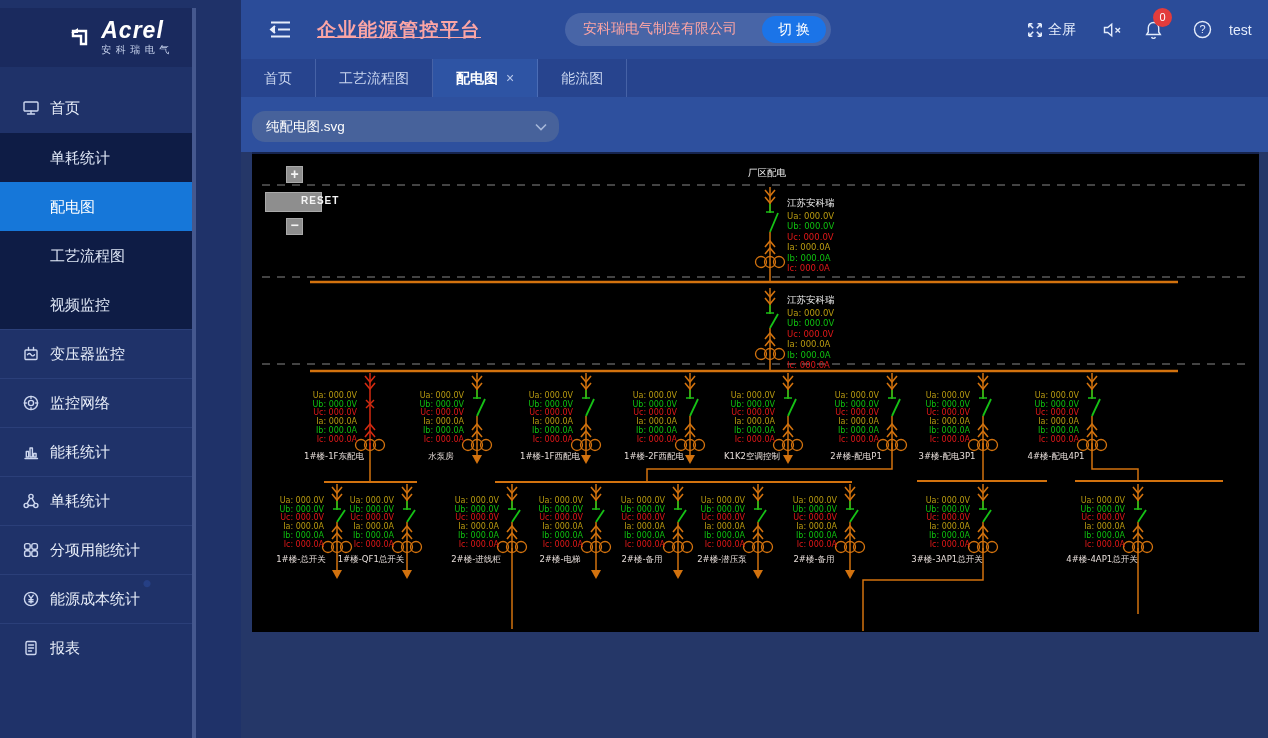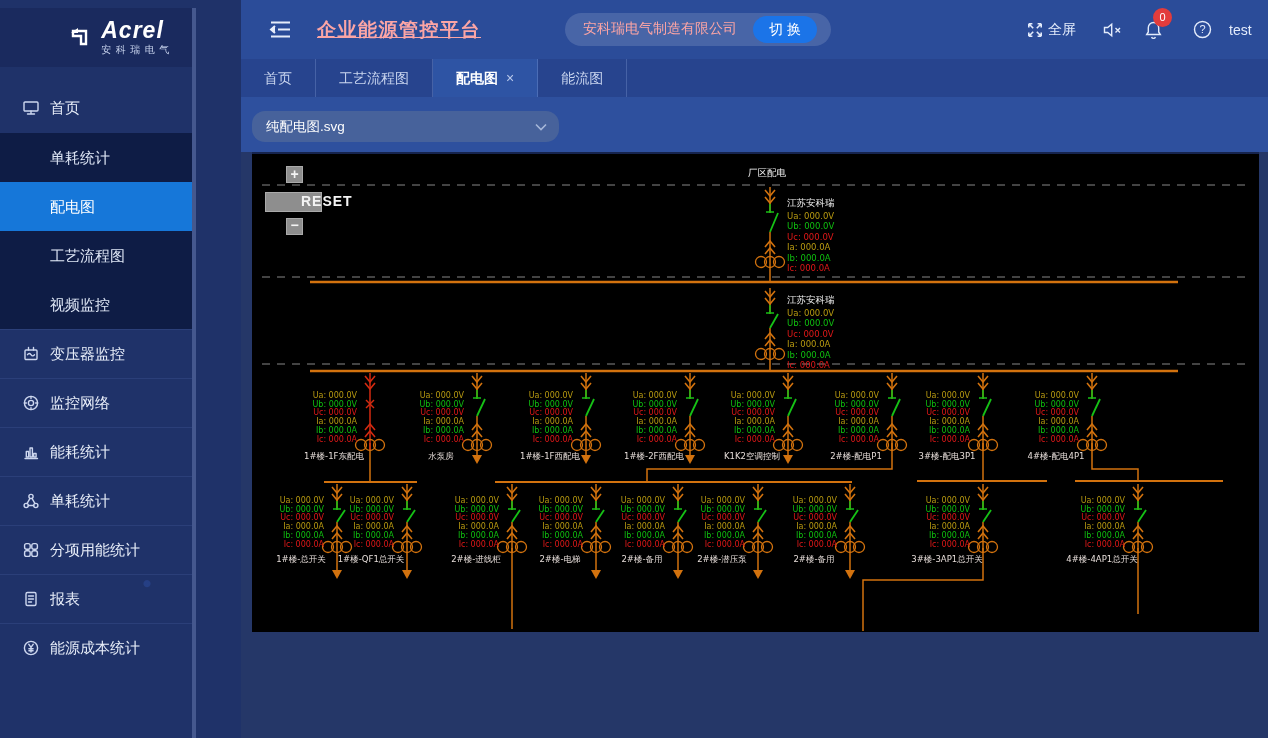--- a/index.html
+++ b/index.html
@@ -31,21 +31,21 @@
   .submenu-item.active { background:#1677d9; color:#fff; }
 
   
   #topbar { position:absolute; left:241px; top:0; width:1027px; height:59px; background:#2b4c99; }
   #fold { position:absolute; left:27px; top:17px; width:25px; height:25px; cursor:pointer; }
   #apptitle { position:absolute; left:76px; top:17px; color:#fca5a5; font-size:19px;
     font-weight:bold; letter-spacing:1.5px;text-decoration:underline; }
   #company-pill { position:absolute; left:324px; top:13px; width:266px; height:33px;
     border-radius:17px; background:rgba(255,255,255,.14); }
   #company-pill .cname { position:absolute; left:18px; top:7px; font-size:14px; color:#fca5a5; }
-  #switch-btn { position:absolute; right:14px; top:3px; width:64px; height:27px; border-radius:14px;
+  #switch-btn { position:absolute; right:5px; top:3px; width:64px; height:27px; border-radius:14px;
     background:#1b74e8; color:#fff; font-size:14px; text-align:center; line-height:27px;
     border:none; cursor:pointer; font-family:inherit; }
   .tb-right { position:absolute; top:0; height:59px; display:flex; align-items:center;
     color:#e3ebfb; font-size:14px; cursor:pointer; }
   #fullscreen { left:786px; } #fullscreen svg { margin-right:5px; }
   #mute { left:862px; } #bell { left:903px; }
   #badge { position:absolute; left:912px; top:8px; width:19px; height:19px; border-radius:50%;
     background:#e23c3c; color:#fff; font-size:11px; text-align:center; line-height:19px; cursor:pointer;}
   #help { left:952px; } #username { left:988px; cursor:default; }
 
@@ -63,21 +63,21 @@
   #fileselect { position:absolute; left:11px; top:14px; width:307px; height:31px; background:#47629b;
     border-radius:13px; color:#fdfdfd; font-size:13.5px; line-height:31px; padding:0 14px; cursor:pointer; }
   #fileselect svg { position:absolute; right:12px; top:12px; }
 
   #canvas { position:absolute; left:252px; top:152px; width:1007px; height:480px; background:#000;
     border-top:2px solid #16244e; }
   #diagram-svg { position:absolute; left:0; top:0; }
   .zbtn { position:absolute; background:#8e8e8e; border:1px solid #aaa; color:#f4f4f4;
     text-align:center; cursor:pointer; font-weight:bold; }
   #zoom-plus  { left:34px; top:12px; width:17px; height:17px; font-size:14px; line-height:15px; }
-  #zoom-reset { left:13px; top:38px; width:57px; height:20px; font-size:14px; line-height:16px; letter-spacing:1px;padding-left:35px; }
+  #zoom-reset { left:13px; top:38px; width:57px; height:20px; font-size:10px; line-height:16px; letter-spacing:1px;padding-left:35px; }
   #zoom-minus { left:34px; top:64px; width:17px; height:17px; font-size:14px; line-height:13px; }
 </style>
 </head>
 <body>
 
 <div id="app">
 
   <div id="sidebar">
     <div id="logo">
       <svg class="mark" width="26" height="26" viewBox="0 0 26 26">
@@ -168,37 +168,37 @@
             </g>
           </svg>
           <span class="mi-label">分项用能统计</span>
           <svg width="11" height="7" viewBox="0 0 11 7" class="mi-chev">
             <path d="M1 1.5 L5.5 5.5 L10 1.5" fill="none" stroke="#cdd7ef" stroke-width="1.5"></path>
           </svg>
         </div>
         <div class="menu-item">
           <svg viewBox="0 0 18 18" class="mi-icon">
             <g fill="none" stroke="#cdd7ef" stroke-width="1.4" stroke-linecap="round" stroke-linejoin="round">
+              <circle cx="9" cy="9" r="6.6"></circle>
+              <path d="M6.7 5.2 L9 8.4 L11.3 5.2 M9 8.4v4.6 M6.9 9.7h4.2 M6.9 11.7h4.2"></path>
+            </g>
+          </svg>
+          <span class="mi-label">能源成本统计</span>
+          <svg width="11" height="7" viewBox="0 0 11 7" class="mi-chev">
+            <path d="M1 1.5 L5.5 5.5 L10 1.5" fill="none" stroke="#cdd7ef" stroke-width="1.5"></path>
+          </svg>
+        </div>
+        <div class="menu-item">
+          <svg viewBox="0 0 18 18" class="mi-icon">
+            <g fill="none" stroke="#cdd7ef" stroke-width="1.4" stroke-linecap="round" stroke-linejoin="round">
               <rect x="4" y="2.5" width="10" height="13" rx="1.5"></rect>
               <path d="M6.5 6h5 M6.5 9h5 M6.5 12h3"></path>
             </g>
           </svg>
           <span class="mi-label">报表</span>
-          <svg width="11" height="7" viewBox="0 0 11 7" class="mi-chev">
-            <path d="M1 1.5 L5.5 5.5 L10 1.5" fill="none" stroke="#cdd7ef" stroke-width="1.5"></path>
-          </svg>
-        </div>
-        <div class="menu-item">
-          <svg viewBox="0 0 18 18" class="mi-icon">
-            <g fill="none" stroke="#cdd7ef" stroke-width="1.4" stroke-linecap="round" stroke-linejoin="round">
-              <circle cx="9" cy="9" r="6.6"></circle>
-              <path d="M6.7 5.2 L9 8.4 L11.3 5.2 M9 8.4v4.6 M6.9 9.7h4.2 M6.9 11.7h4.2"></path>
-            </g>
-          </svg>
-          <span class="mi-label">能源成本统计</span>
           <svg width="11" height="7" viewBox="0 0 11 7" class="mi-chev">
             <path d="M1 1.5 L5.5 5.5 L10 1.5" fill="none" stroke="#cdd7ef" stroke-width="1.5"></path>
           </svg>
         </div>
       </div>
     <div class="scrollstrip"></div>
   </div>
 
   <div id="topbar">
     <svg id="fold" viewBox="0 0 25 25">

